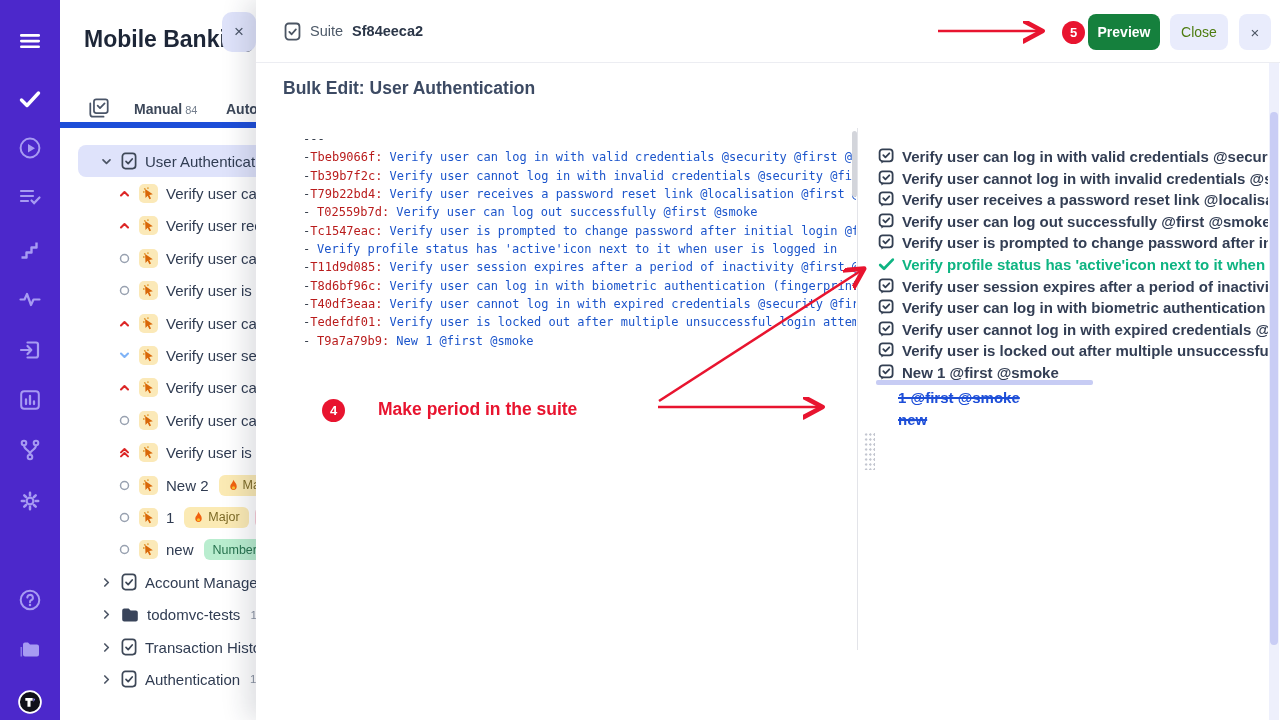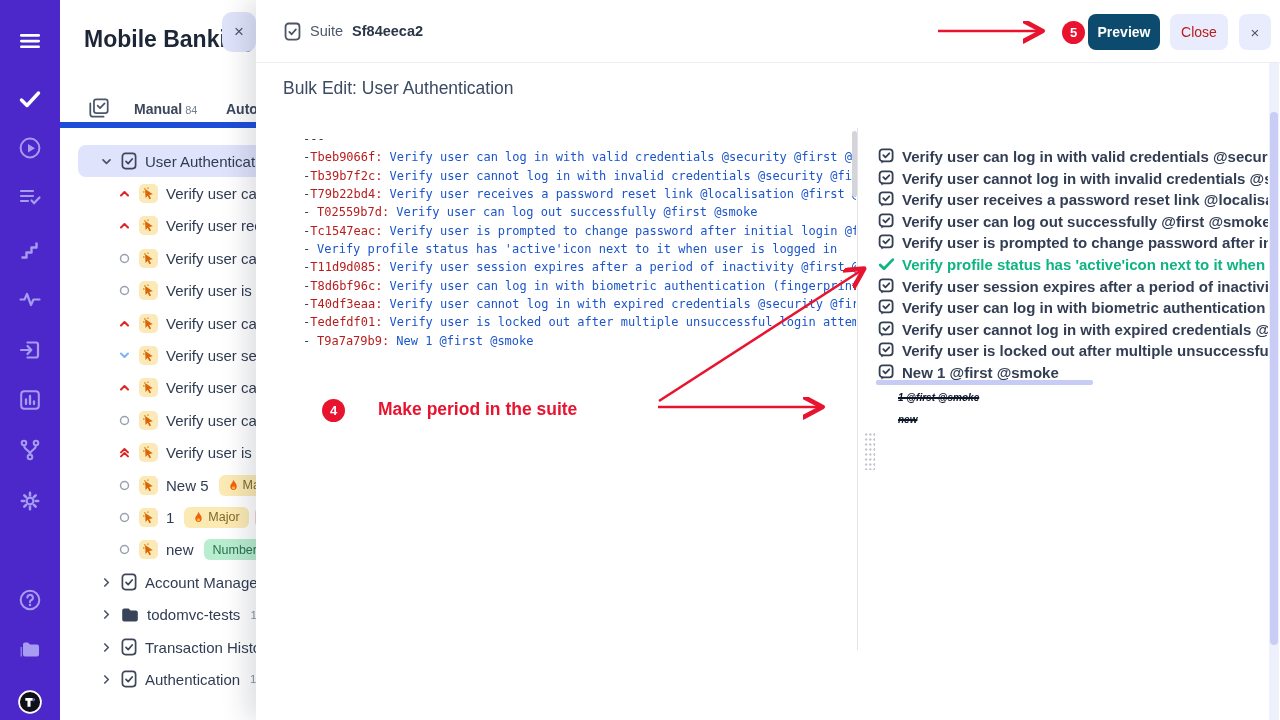--- a/index.html
+++ b/index.html
@@ -64,24 +64,24 @@
   
   .modal { position:absolute; left:256px; top:0; width:1024px; height:720px; background:#fff; z-index:10;
     box-shadow:-10px 0 24px rgba(30,34,60,.14); }
   .mhead { position:absolute; left:0; top:0; width:100%; height:63px; border-bottom:1px solid #ecedf2;
     display:flex; align-items:center; }
   .mhead-left { display:flex; align-items:center; gap:9px; margin-left:28px; }
   .suite-word { font-size:14.5px; color:#4d5968; }
   .suite-id { font-size:14.5px; font-weight:700; color:#2b3648; }
   .btn { position:absolute; top:14px; height:36px; border:none; border-radius:8px; font-size:14px;
     font-weight:600; cursor:pointer; font-family:"Liberation Sans", sans-serif; }
-  .btn-preview { left:832px; width:72px; background:#0c4a6e; color:#fff; }
-  .btn-close   { left:914px; width:58px; background:#e9ecfc; color:#b91c1c; font-weight:500; }
+  .btn-preview { left:832px; width:72px; background:#15803d; color:#fff; }
+  .btn-close   { left:914px; width:58px; background:#e9ecfc; color:#4d7c0f; font-weight:500; }
   .btn-x       { left:983px; width:32px; background:#e9ecfc; color:#4b5563; font-size:15px; font-weight:400; }
-  .mtitle { position:absolute; left:27px; top:78px; font-size:17.5px; font-weight:400; color:#3c4a63; }
+  .mtitle { position:absolute; left:27px; top:78px; font-size:17.5px; font-weight:700; color:#3c4a63; }
 
   
   .editor { position:absolute; left:47px; top:130px; width:553px; height:522px; overflow:hidden; cursor:text; }
   .cline { display:flex; white-space:pre; height:18.35px; line-height:18.35px;
     font-family:"DejaVu Sans Mono", monospace; font-size:12px; }
   .c-dash { width:14px; color:#3a4250; }
   .c-id { color:#b91c1c; margin-right:7px; }
   .c-text { color:#1c55cb; }
   .cline[data-kind="plain"] .c-text { color:#3a4250; }
   .ed-track { position:absolute; left:601px; top:128px; height:522px; width:0;
@@ -94,22 +94,22 @@
   .pane { position:absolute; left:622px; top:146px; width:390px; }
   .prow { display:flex; align-items:center; gap:7px; height:21.55px; white-space:nowrap; overflow:hidden; }
   .prow .pic-box { display:flex; }
   .prow .pic-check { display:none; }
   .prow[data-state="done"] .pic-check { display:flex; }
   .ptext { font-size:15px; font-weight:700; color:#333e54; }
   .prow[data-state="done"] .ptext { color:#0eb482; }
   .pane-divider { position:absolute; left:620px; top:380px; width:217px; height:4.5px;
     background:#c7ccf4; border-radius:2px; }
   .removed { position:absolute; left:642px; top:387px; }
-  .rrow { height:21.5px; line-height:21.5px; font-size:10px; font-weight:700; color:#0f172a;
-    text-decoration:line-through; text-decoration-thickness:2px; white-space:nowrap;font-style:italic; }
+  .rrow { height:21.5px; line-height:21.5px; font-size:15px; font-weight:700; color:#1d4ed8;
+    text-decoration:line-through; text-decoration-thickness:2px; white-space:nowrap; }
 
   
   .vscroll { position:absolute; left:1013px; top:63px; width:10px; height:657px; background:#eef0fc; }
   .vthumb { position:absolute; left:1px; top:49px; width:8px; height:533px; background:#c9cdf5; border-radius:4px; cursor:pointer; }
 
   
   .anno-svg { position:absolute; left:0; top:0; width:1280px; height:720px; z-index:40; pointer-events:none; }
   .anno-circle { position:absolute; width:23px; height:23px; border-radius:50%; background:#e8142f;
     color:#fff; font-size:13px; font-weight:700; display:flex; align-items:center; justify-content:center;
     z-index:41; pointer-events:none; }
@@ -497,21 +497,21 @@
 
           <span class="ic-test">
             <svg width="15" height="15" viewBox="0 0 16 16">
               <path d="M4.4 3.2 L12.6 8.8 L8.8 9.6 L10.7 13.2 L9 14.1 L7.1 10.5 L4.8 12.9 Z" fill="#d96708"></path>
               <circle cx="3" cy="6.4" r=".95" fill="#e09a33"></circle>
               <circle cx="4" cy="3" r=".95" fill="#e09a33"></circle>
               <circle cx="7.4" cy="2.2" r=".95" fill="#e09a33"></circle>
             </svg>
           </span>
         </span>
-        <span class="tlabel">New 5</span>
+        <span class="tlabel">New 2</span>
 
         <span class="badges">
 
             <span class="badge" data-cls="yellow">
               <svg class="flame" viewBox="0 0 12 14" fill="#f1620e" data-vis="1">
               <path d="M6 .7 C6.7 3 9.5 4.4 9.5 8 a3.5 3.8 0 0 1 -7 0 C2.5 6 3.9 5.2 4.6 3.8 5.1 2.8 5.7 2 6 .7 Z"></path>
               <circle cx="6" cy="9.4" r="1.7" fill="#fbc02d"></circle>
             </svg>
               <span>Major</span>
             </span>

